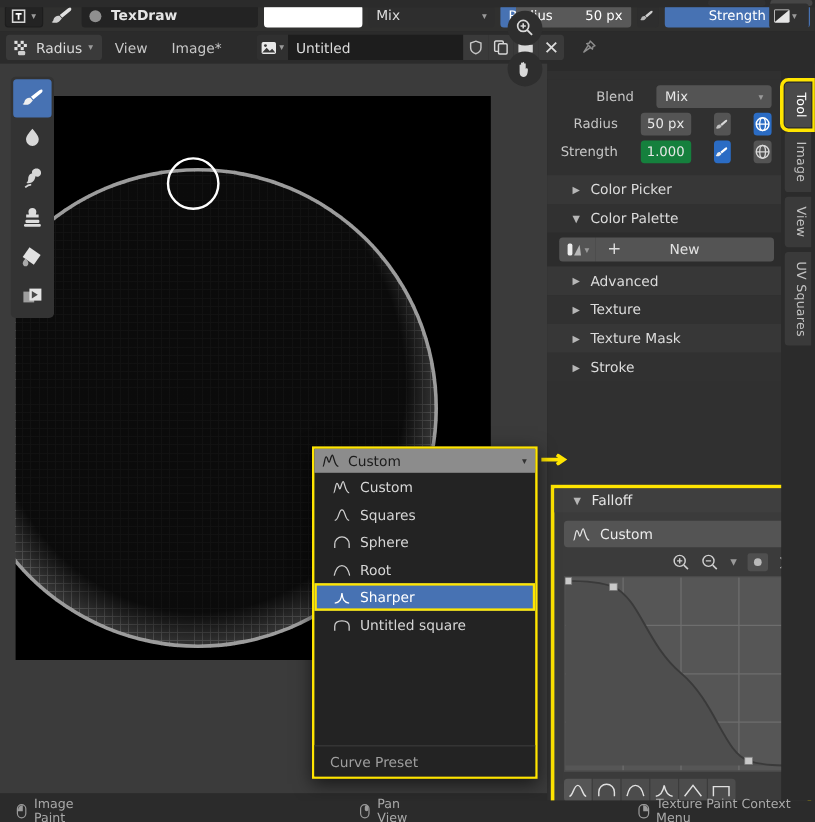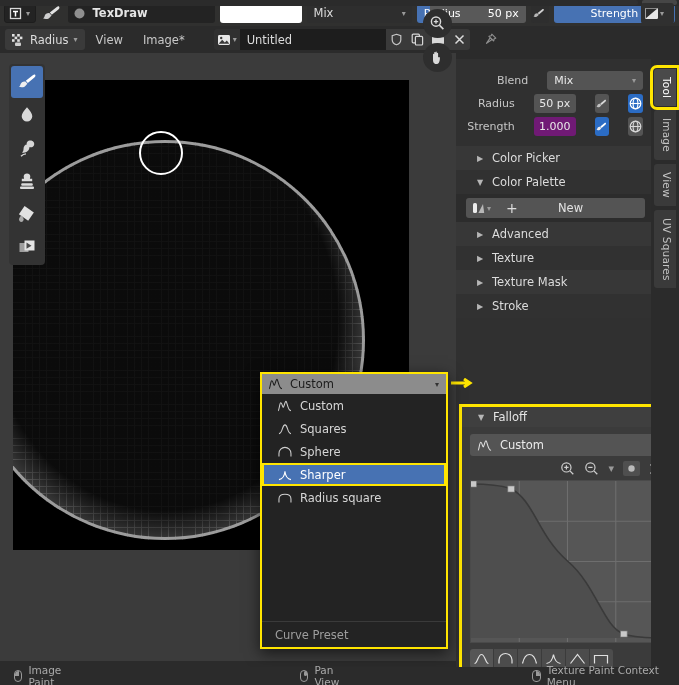--- a/index.html
+++ b/index.html
@@ -146,21 +146,21 @@
   }
   .vtab.active { background:#4a4a4a; color:#fff; }
 
   .row-lbl { color:#c6c6c6; font-size:11px; text-align:right; }
   .panel-row { display:flex; align-items:center; gap:19px; padding:2px 8px 2px 0; }
   .pill {
     height:19px; border-radius:3px; display:flex; align-items:center;
     justify-content:center; font-size:11px; color:#e8e8e8;
   }
   .pill.dark { background:#545454; }
-  .pill.blue { background:#701a75; }
+  .pill.blue { background:#15803d; }
   .sq-btn { width:19px; height:19px; border-radius:3px; background:#545454;
     display:flex; align-items:center; justify-content:center; }
   .sq-btn.blue { background:#2b6cc4; }
 
   .section-hdr {
     height:24px; display:flex; align-items:center; gap:7px; padding-left:21px;
     font-size:11.5px; color:#dcdcdc;
   }
   .tri { color:#b6b6b6; font-size:8px; width:8px; display:inline-block; }
   .band-a { background:#373737; }
@@ -705,39 +705,47 @@
 
   <div class="dd-item">
     <span class="icon-sq">
       <svg width="16" height="12" viewBox="0 0 16 13">
           <path d="M2 11.5V8a6.5 6.5 0 0 1 13 0v3.5" fill="none" stroke="#cfcfcf" stroke-width="1.15"></path>
         </svg>
     </span>
     <span>Sphere</span>
   </div>
 
+  <div class="dd-item">
+    <span class="icon-sq">
+      <svg width="16" height="12" viewBox="0 0 16 13">
+          <path d="M1.5 11.5C3 5 5.5 2.5 8.5 2.5s5.5 2.5 7 9" fill="none" stroke="#cfcfcf" stroke-width="1.15"></path>
+        </svg>
+    </span>
+    <span>Root</span>
+  </div>
 
 
 
   <div class="dd-item sel">
     <span class="icon-sq">
       <svg width="16" height="12" viewBox="0 0 16 13">
           <path d="M2 11.5c4.8-.6 6-3.8 6.5-9 .5 5.2 1.7 8.4 6.5 9" fill="none" stroke="#ffffff" stroke-width="1.15"></path>
         </svg>
     </span>
     <span>Sharper</span>
   </div>
 
   <div class="dd-item">
     <span class="icon-sq">
       <svg width="16" height="12" viewBox="0 0 16 13">
           <path d="M2 11.5V7.5C2 4 4.5 2.5 8.5 2.5s6.5 1.5 6.5 5v4" fill="none" stroke="#cfcfcf" stroke-width="1.15"></path>
         </svg>
     </span>
-    <span>Radius square</span>
+    <span>Untitled square</span>
   </div>
 
 
   <div id="dd-footer">
     <span>Curve Preset</span>
   </div>
 </div>
 
 <div id="statusbar">
   <div class="status-item" style="margin-left:14px;">

